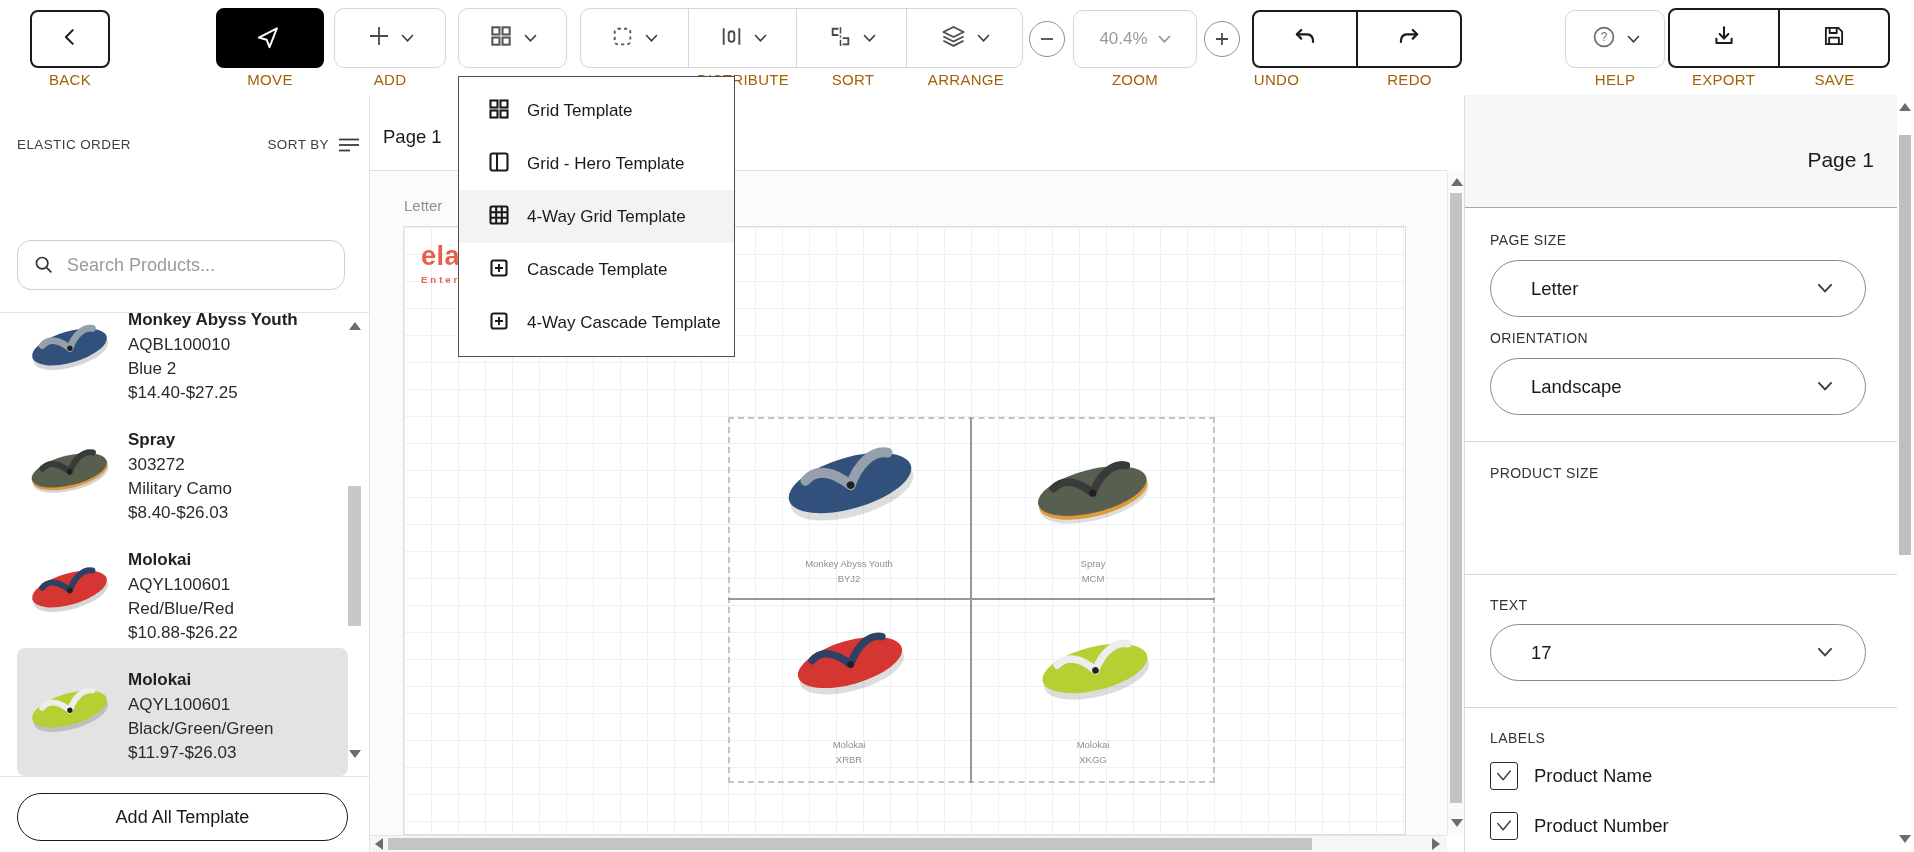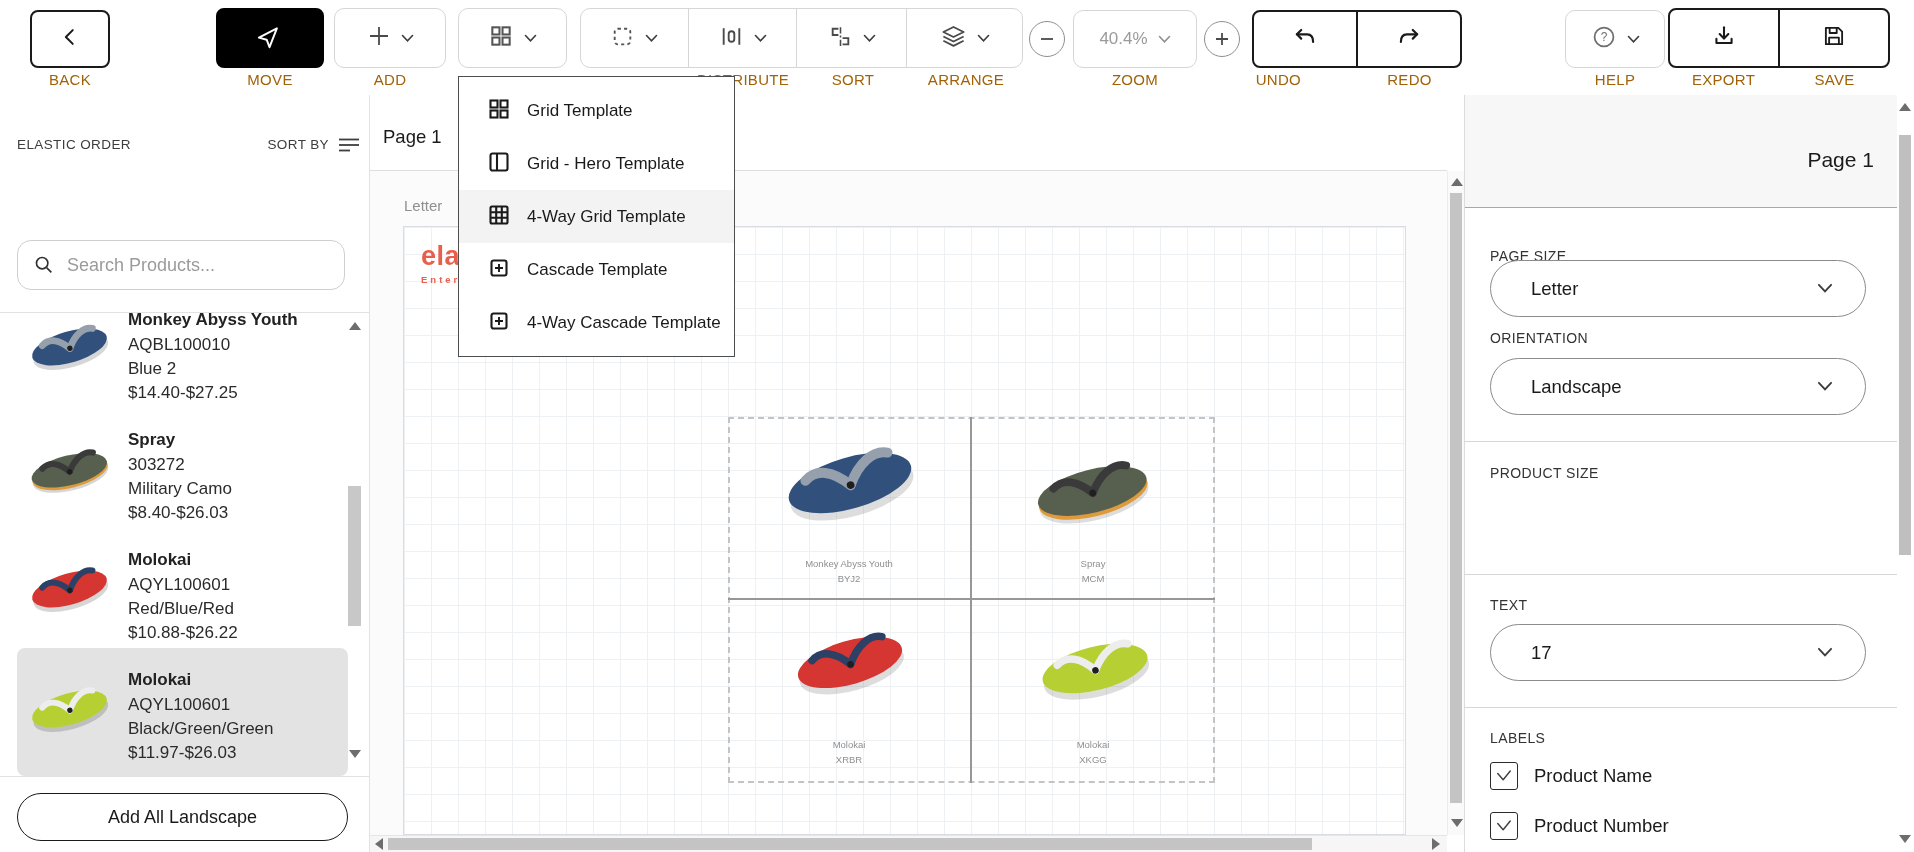--- a/index.html
+++ b/index.html
@@ -210,21 +210,21 @@
       </div>
       <div class="cell cellD">
         <span>
           <svg width="26" height="26" viewBox="0 0 24 24" fill="none" stroke="#1a1a1a" stroke-width="2" stroke-linecap="round" stroke-linejoin="round">
               <path d="M15.5 5.5 L19.5 9.5 L15.5 13.5"></path>
               <path d="M19.5 9.5 H10 Q4.5 9.5 4.5 16.5"></path>
             </svg>
         </span>
       </div>
     </div>
-    <div class="tlabel" style="left:1196px;width:105px;text-align:right;">UNDO</div>
+    <div class="tlabel" style="left:1224px;width:105px;">UNDO</div>
     <div class="tlabel" style="left:1357px;width:105px;">REDO</div>
 
     <div class="tbtn" style="left:1565px;top:10px;width:100px;height:58px;">
       <span>
         <svg width="26" height="26" viewBox="0 0 24 24">
             <circle cx="12" cy="12" r="8.7" fill="none" stroke="#6f6f6f" stroke-width="1.6"></circle>
             <text x="12" y="16" text-anchor="middle" font-size="11" fill="#6f6f6f" font-family="Liberation Sans,sans-serif">?</text>
           </svg>
       </span>
       <span>
@@ -452,28 +452,28 @@
     <div class="abs prod-line" style="left:128px;top:75px;">$11.97-$26.03</div>
   </div>
 
   <div class="abs" style="left:347px;top:316px;width:17px;height:456px;">
     <div class="arrow up" style="left:2px;top:6px;"></div>
     <div class="sb-thumb" style="left:1px;top:170px;width:13px;height:140px;background:#c8c8c8;"></div>
     <div class="arrow dn" style="left:2px;top:434px;"></div>
   </div>
 
   <div class="abs" style="left:17px;top:793px;width:331px;height:48px;border:1.5px solid #1a1a1a;border-radius:24px;box-sizing:border-box;display:flex;align-items:center;justify-content:center;background:#fff;cursor:pointer;">
-    <span style="font-size:18px;">Add All Landscape</span>
+    <span style="font-size:18px;">Add All Template</span>
   </div>
 
   <div class="panel"></div>
   <div class="abs" style="left:1465px;top:95px;width:432px;height:113px;background:#f7f7f7;border-bottom:1px solid #a8a8a8;box-sizing:border-box;"></div>
   <div class="abs" style="left:1664px;top:148px;width:210px;text-align:right;font-size:21px;color:#1a1a1a;">Page 1</div>
 
-  <div class="plabel" style="left:1490px;top:248px;">PAGE SIZE</div>
+  <div class="plabel" style="left:1490px;top:232px;">PAGE SIZE</div>
   <div class="ppill" style="top:260px;">
     <span class="val">Letter</span>
     <span class="chev-r">
       <svg width="16" height="11" viewBox="0 0 13 9">
           <polyline points="1.5 1.5 6.5 6.8 11.5 1.5" fill="none" stroke="#3c3c3c" stroke-width="1.5" stroke-linecap="round"></polyline>
         </svg>
     </span>
   </div>
 
   <div class="plabel" style="left:1490px;top:330px;">ORIENTATION</div>

